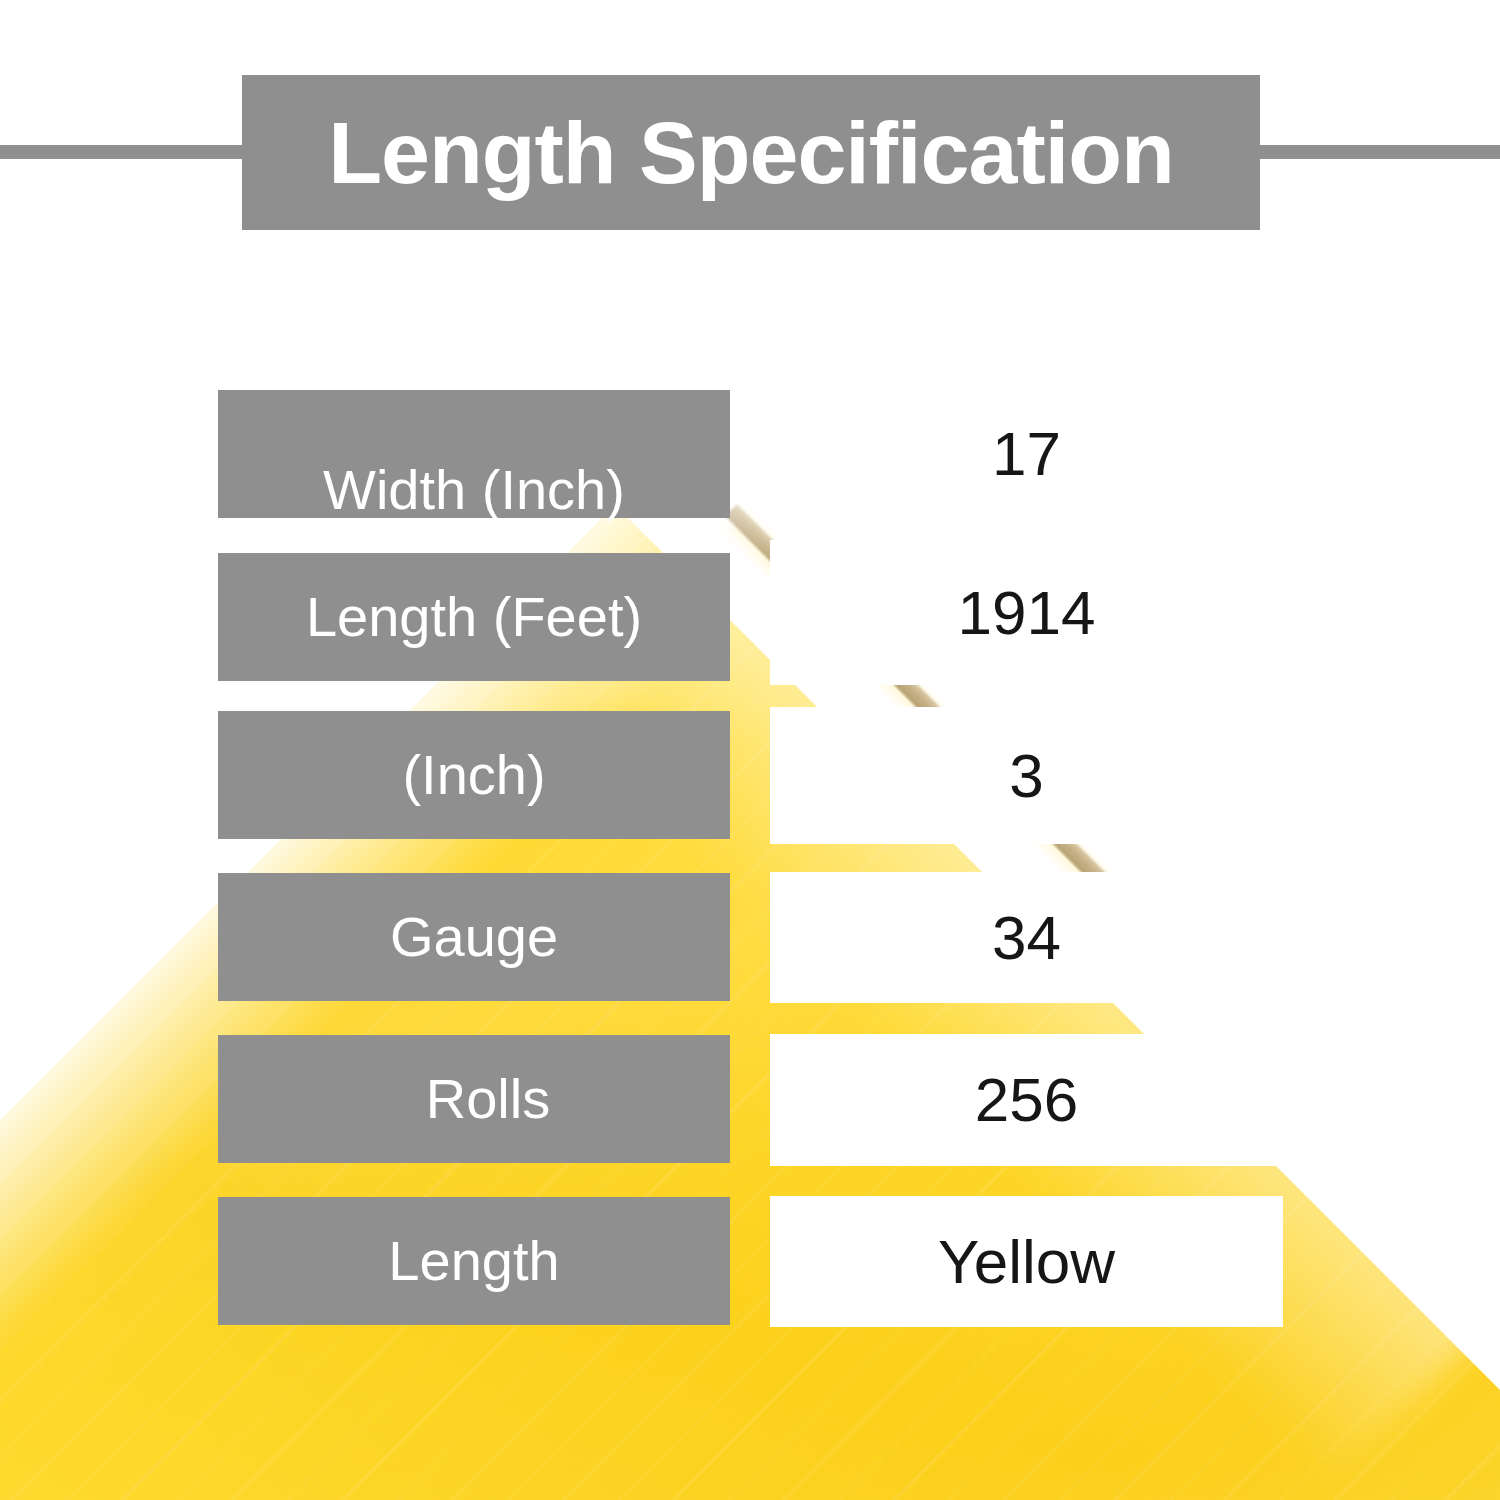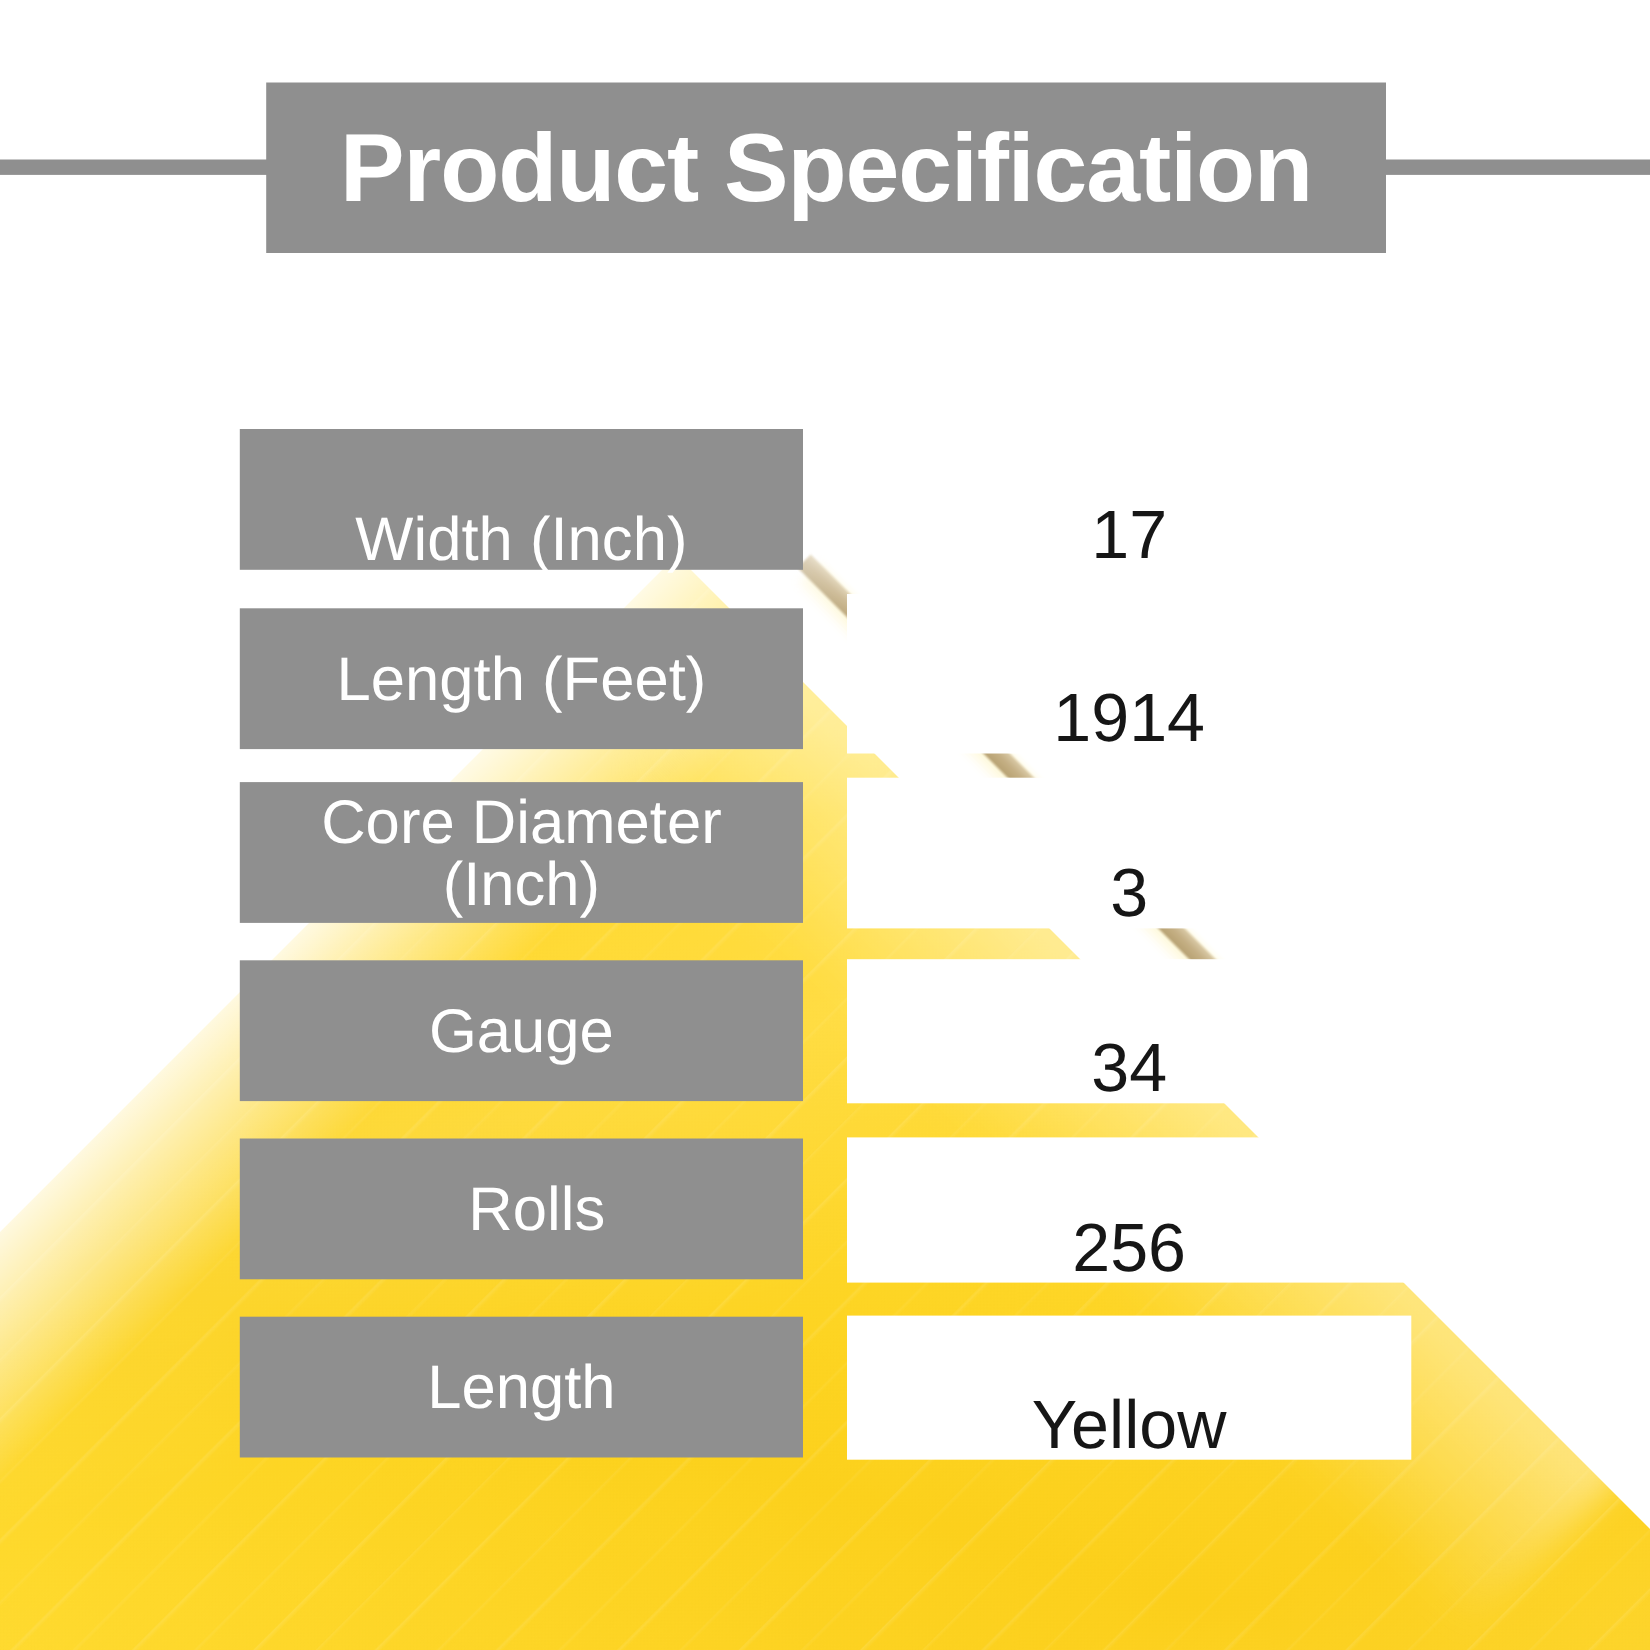--- a/index.html
+++ b/index.html
@@ -199,21 +199,21 @@
     padding: 0 8px;
     font-family: "Liberation Sans", sans-serif;
   }
   .spec-value {
     position: absolute;
     left: 770px;
     width: 513px;
     background: #ffffff;
     color: #161616;
     display: flex;
-    align-items: flex-end;
+    align-items: center;
     justify-content: center;
     text-align: center;
     font-size: 62px;
     font-weight: 400;
     line-height: 1;
     box-sizing: border-box;
     font-family: "Liberation Sans", sans-serif;
   }
   
   .spec-value.transparent-bg { background: transparent; }
@@ -231,21 +231,21 @@
     <div class="roll-highlight"></div>
     <div class="roll-rim"></div>
     <div class="roll-core-edge"></div>
     <div class="roll-fade"></div>
   </div>
 
   <div id="header">
     <div class="rule rule-left"></div>
     <div class="rule rule-right"></div>
     <div class="banner">
-      <span class="banner-title">Product Specification</span>
+      <span class="banner-title">Length Specification</span>
     </div>
   </div>
 
   <div id="spec-table">
 
     <div class="spec-row" style="top:0">
       <div class="spec-label" style="top:390px; height:128px;align-items:flex-end;">
         <span>Width (Inch)</span>
       </div>
       <div class="spec-value transparent-bg" style="top:390px; height:128px;">
@@ -257,21 +257,20 @@
       <div class="spec-label" style="top:553px; height:128px;">
         <span>Length (Feet)</span>
       </div>
       <div class="spec-value" style="top:540px; height:145px;">
         <span>1914</span>
       </div>
     </div>
 
     <div class="spec-row" style="top:0">
       <div class="spec-label" style="top:711px; height:128px; flex-direction:column;">
-        <span>Core Diameter</span>
         <span class="label-line2">(Inch)</span>
       </div>
       <div class="spec-value" style="top:707px; height:137px;">
         <span>3</span>
       </div>
     </div>
 
     <div class="spec-row" style="top:0">
       <div class="spec-label" style="top:873px; height:128px;">
         <span>Gauge</span>

